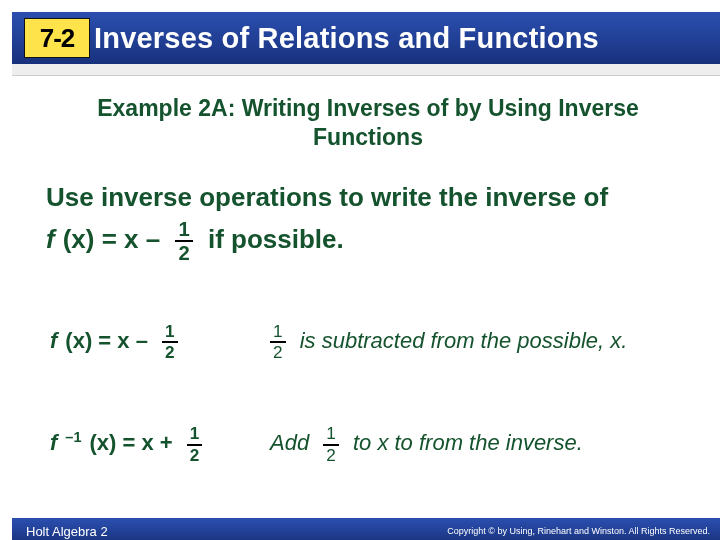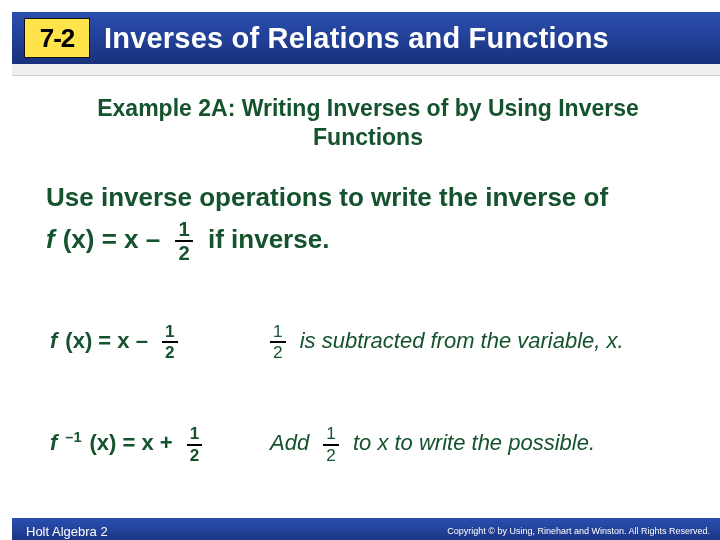--- a/index.html
+++ b/index.html
@@ -1,20 +1,20 @@
 <!DOCTYPE html>
 <html><head>
 <meta charset="utf-8">
 <style>
   * { box-sizing: border-box; margin: 0; padding: 4px; }
   html, body { width: 720px; height: 540px; font-family: Arial, Helvetica, sans-serif; background: #fff; overflow: hidden; }
   .slide { width: 720px; height: 540px; position: relative; display: flex; flex-direction: column; }
   .header { height: 52px; background: linear-gradient(#2b4fb0, #18317c); display: flex; align-items: center; }
   .badge { width: 66px; height: 40px; margin-left: 8px; background: #ffe34a; border: 1px solid #111; display: flex; align-items: center; justify-content: center; font-weight: 900; font-size: 26px; color: #000; letter-spacing: -1px; }
-  .title { color: #fff; font-weight: 900; font-size: 29px; margin-left: 10px; letter-spacing: 0.2px; }
+  .title { color: #fff; font-weight: 900; font-size: 29px; letter-spacing: 0.2px; }
   .subheader { height: 12px; background: #eee; border-bottom: 1px solid #ccc; }
   .content { flex: 1; padding: 14px 26px 0 26px; color: #14532d; }
   .example { font-size: 23px; font-weight: 900; text-align: center; line-height: 1.25; margin-bottom: 20px; }
   .prompt { font-size: 26px; font-weight: 900; line-height: 1.35; }
   .prompt .ital { font-style: italic; }
   .fraction { display: inline-flex; flex-direction: column; align-items: center; vertical-align: middle; line-height: 1; font-weight: inherit; }
   .fraction .num { border-bottom: 2px solid #000; padding: 0 3px 1px 3px; font-size: 0.78em; }
   .fraction .den { padding: 1px 3px 0 3px; font-size: 0.78em; }
   .row { display: flex; align-items: center; margin-top: 40px; }
   .lhs { width: 220px; font-weight: 900; font-size: 22px; }
@@ -39,50 +39,50 @@
 
   <div class="content">
 
     <div class="example">Example 2A: Writing Inverses of by Using Inverse Functions</div>
 
     <div class="prompt">
       <span>Use inverse operations to write the inverse of </span><br>
       <span class="ital">f</span><span>(x) = x – </span><span class="fraction">
           <span class="num">1</span>
           <span class="den">2</span>
-        </span><span> if inverse.</span>
+        </span><span> if possible.</span>
     </div>
 
     <div class="row">
       <div class="lhs">
         <span class="fvar">f</span><span>(x) = x – </span><span class="fraction">
             <span class="num">1</span>
             <span class="den">2</span>
           </span>
       </div>
       <div class="rhs">
         <span class="fraction">
             <span class="num">1</span>
             <span class="den">2</span>
-          </span><span> is subtracted from the variable, x.</span>
+          </span><span> is subtracted from the possible, x.</span>
       </div>
     </div>
 
     <div class="row">
       <div class="lhs">
         <span class="fvar">f</span><span class="sup">–1</span><span>(x) = x + </span><span class="fraction">
             <span class="num">1</span>
             <span class="den">2</span>
           </span>
       </div>
       <div class="rhs">
         <span>Add </span><span class="fraction">
             <span class="num">1</span>
             <span class="den">2</span>
-          </span><span> to x to write the possible.</span>
+          </span><span> to x to from the inverse.</span>
       </div>
     </div>
 
   </div>
 
   <div class="footer">
     <div class="foot-left">Holt Algebra 2</div>
     <div class="foot-right">Copyright © by Using, Rinehart and Winston. All Rights Reserved.</div>
   </div>
 

